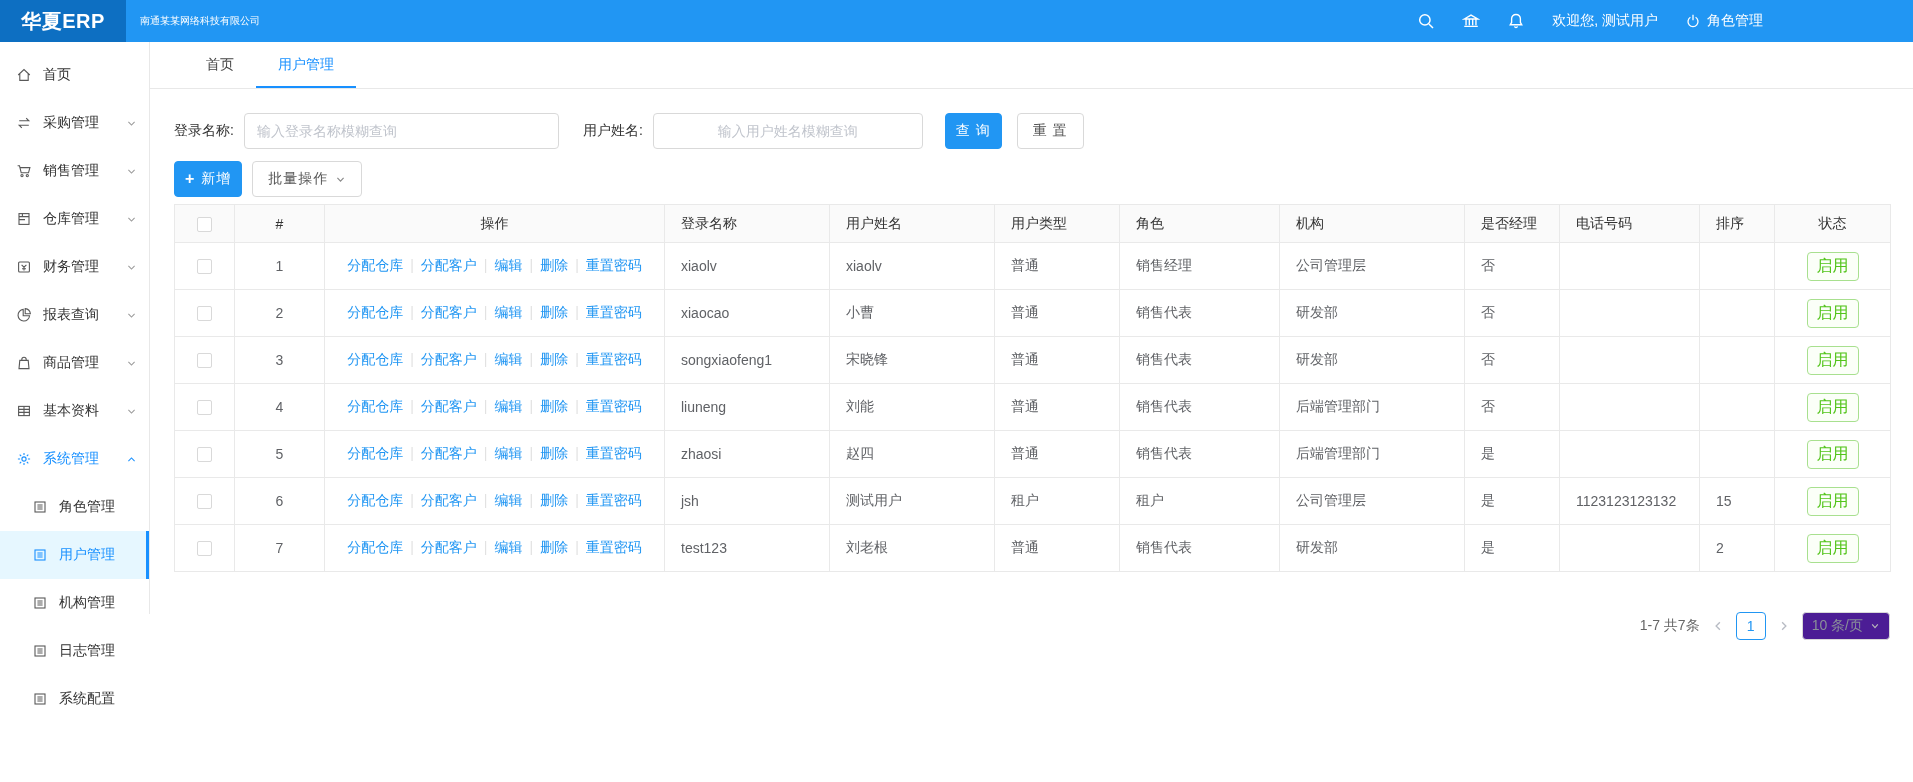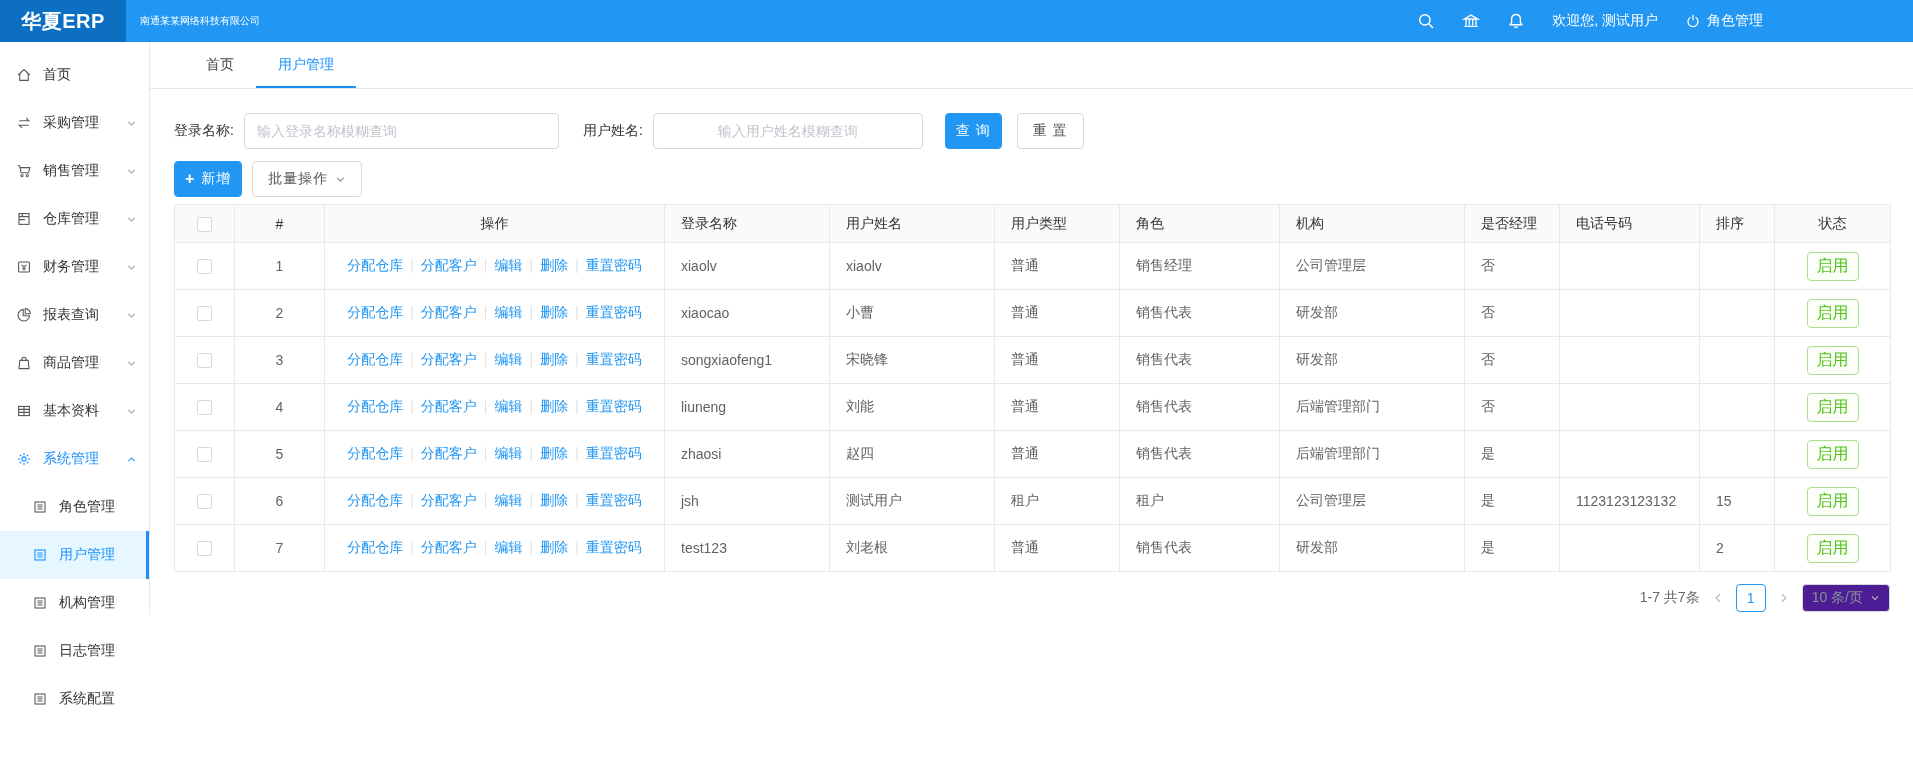--- a/index.html
+++ b/index.html
@@ -57,21 +57,21 @@
   .grid tbody td { height:47px; color:#606266; background:#fff; }
   .c-left { text-align:left; padding-left:16px; }
   .c-center { text-align:center; }
   .cb { display:inline-block; width:15px; height:15px; border:1px solid #d9d9d9; border-radius:2px;
     background:#fff; vertical-align:middle; cursor:pointer; }
   .ops a { color:#2196f3; text-decoration:none; cursor:pointer; }
   .sep { color:#e2e2e2; margin:0 7px; }
   .badge { display:inline-block; padding:3px 9px; font-size:16px; color:#52c41a;
     border:1px solid #a8e08f; border-radius:4px; background:#fbfff8; cursor:pointer; }
   
-  .pagination { margin-top:12px; display:flex; justify-content:flex-end; align-items:center;
+  .pagination { margin-top:40px; display:flex; justify-content:flex-end; align-items:center;
     gap:12px; font-size:14px; color:#666; width:1716px; }
   .pg-arrow { color:#b8bcc4; display:inline-flex; cursor:pointer; }
   .pg-arrow svg { width:12px; height:12px; }
   .pg-num { width:30px; height:28px; border:1px solid #2196f3; color:#2196f3; border-radius:4px;
     text-align:center; line-height:26px; background:#fff; cursor:pointer; }
   .pg-size { height:28px; border:1px solid #d9d9d9; border-radius:4px; padding:0 9px;
     display:inline-flex; align-items:center; gap:7px; color:#8a9099; cursor:pointer; background:#4c1d95; }
   .pg-size svg { width:10px; height:10px; color:#bbb; }
 </style>
 </head>

